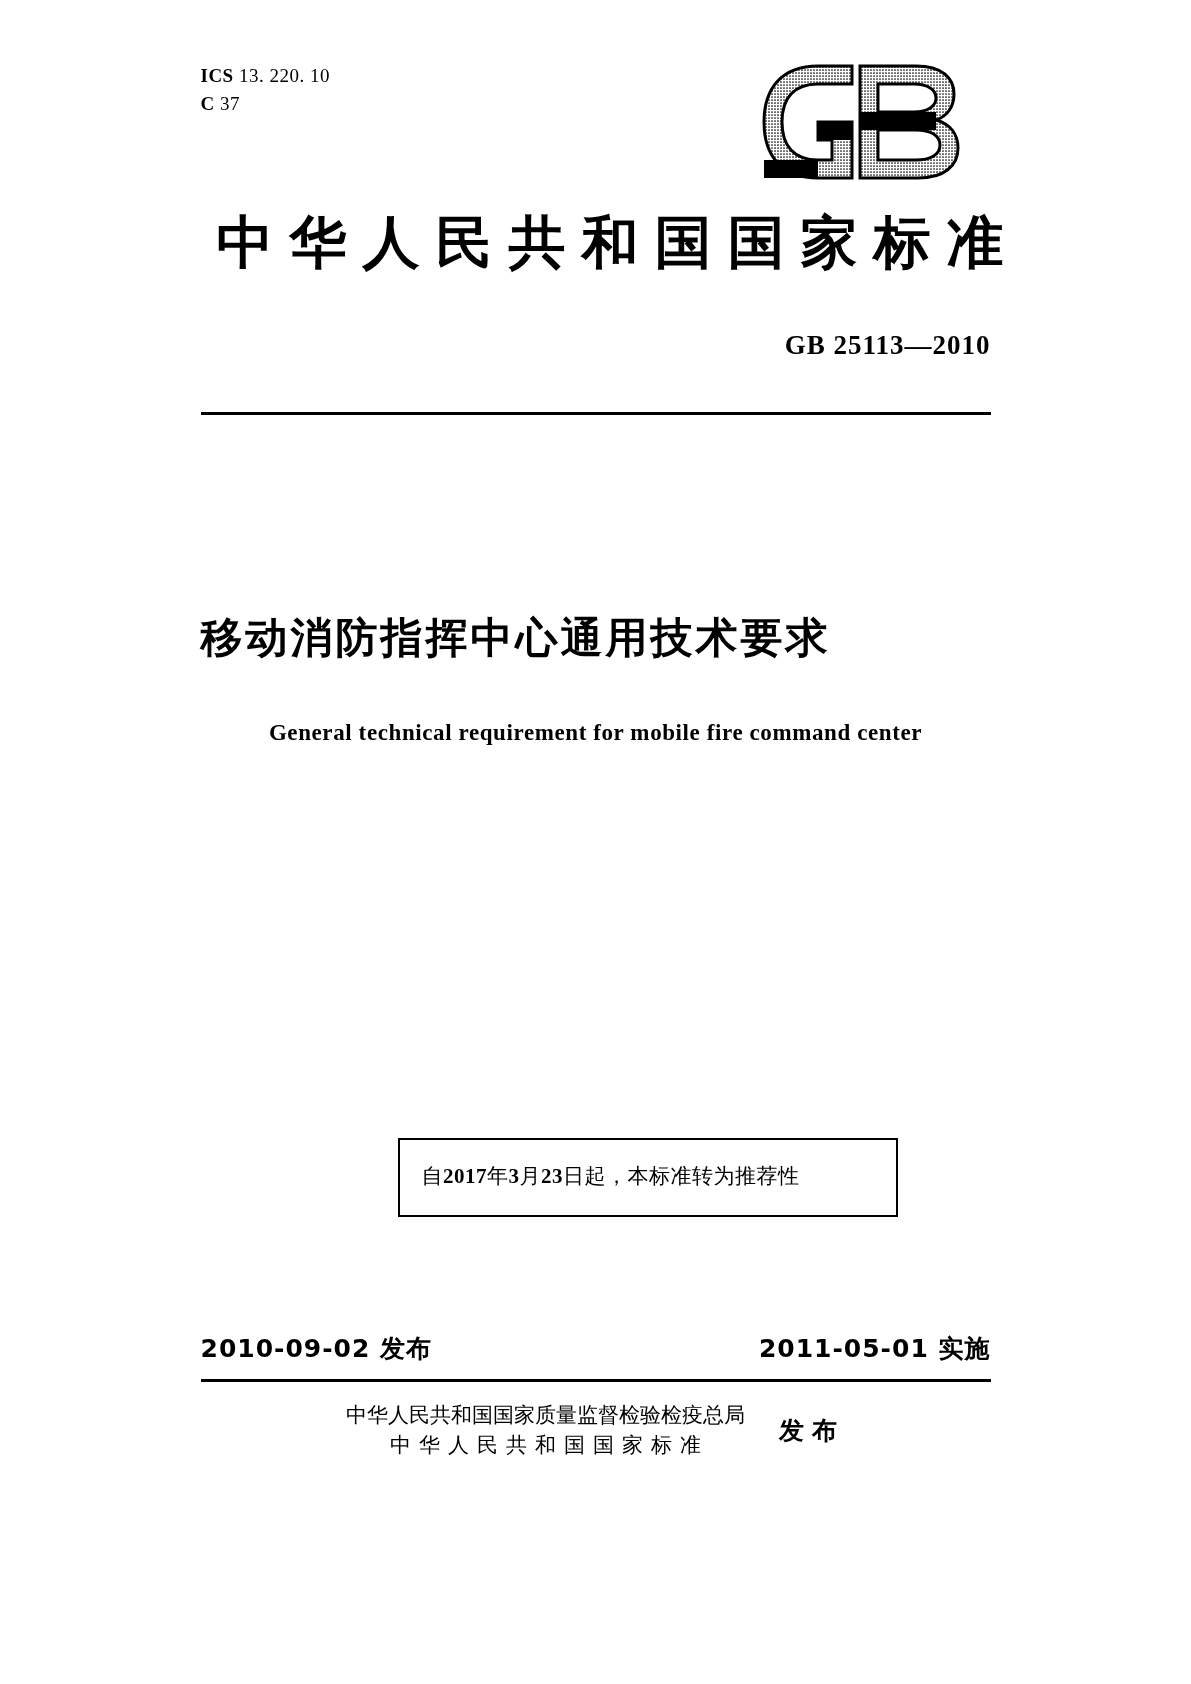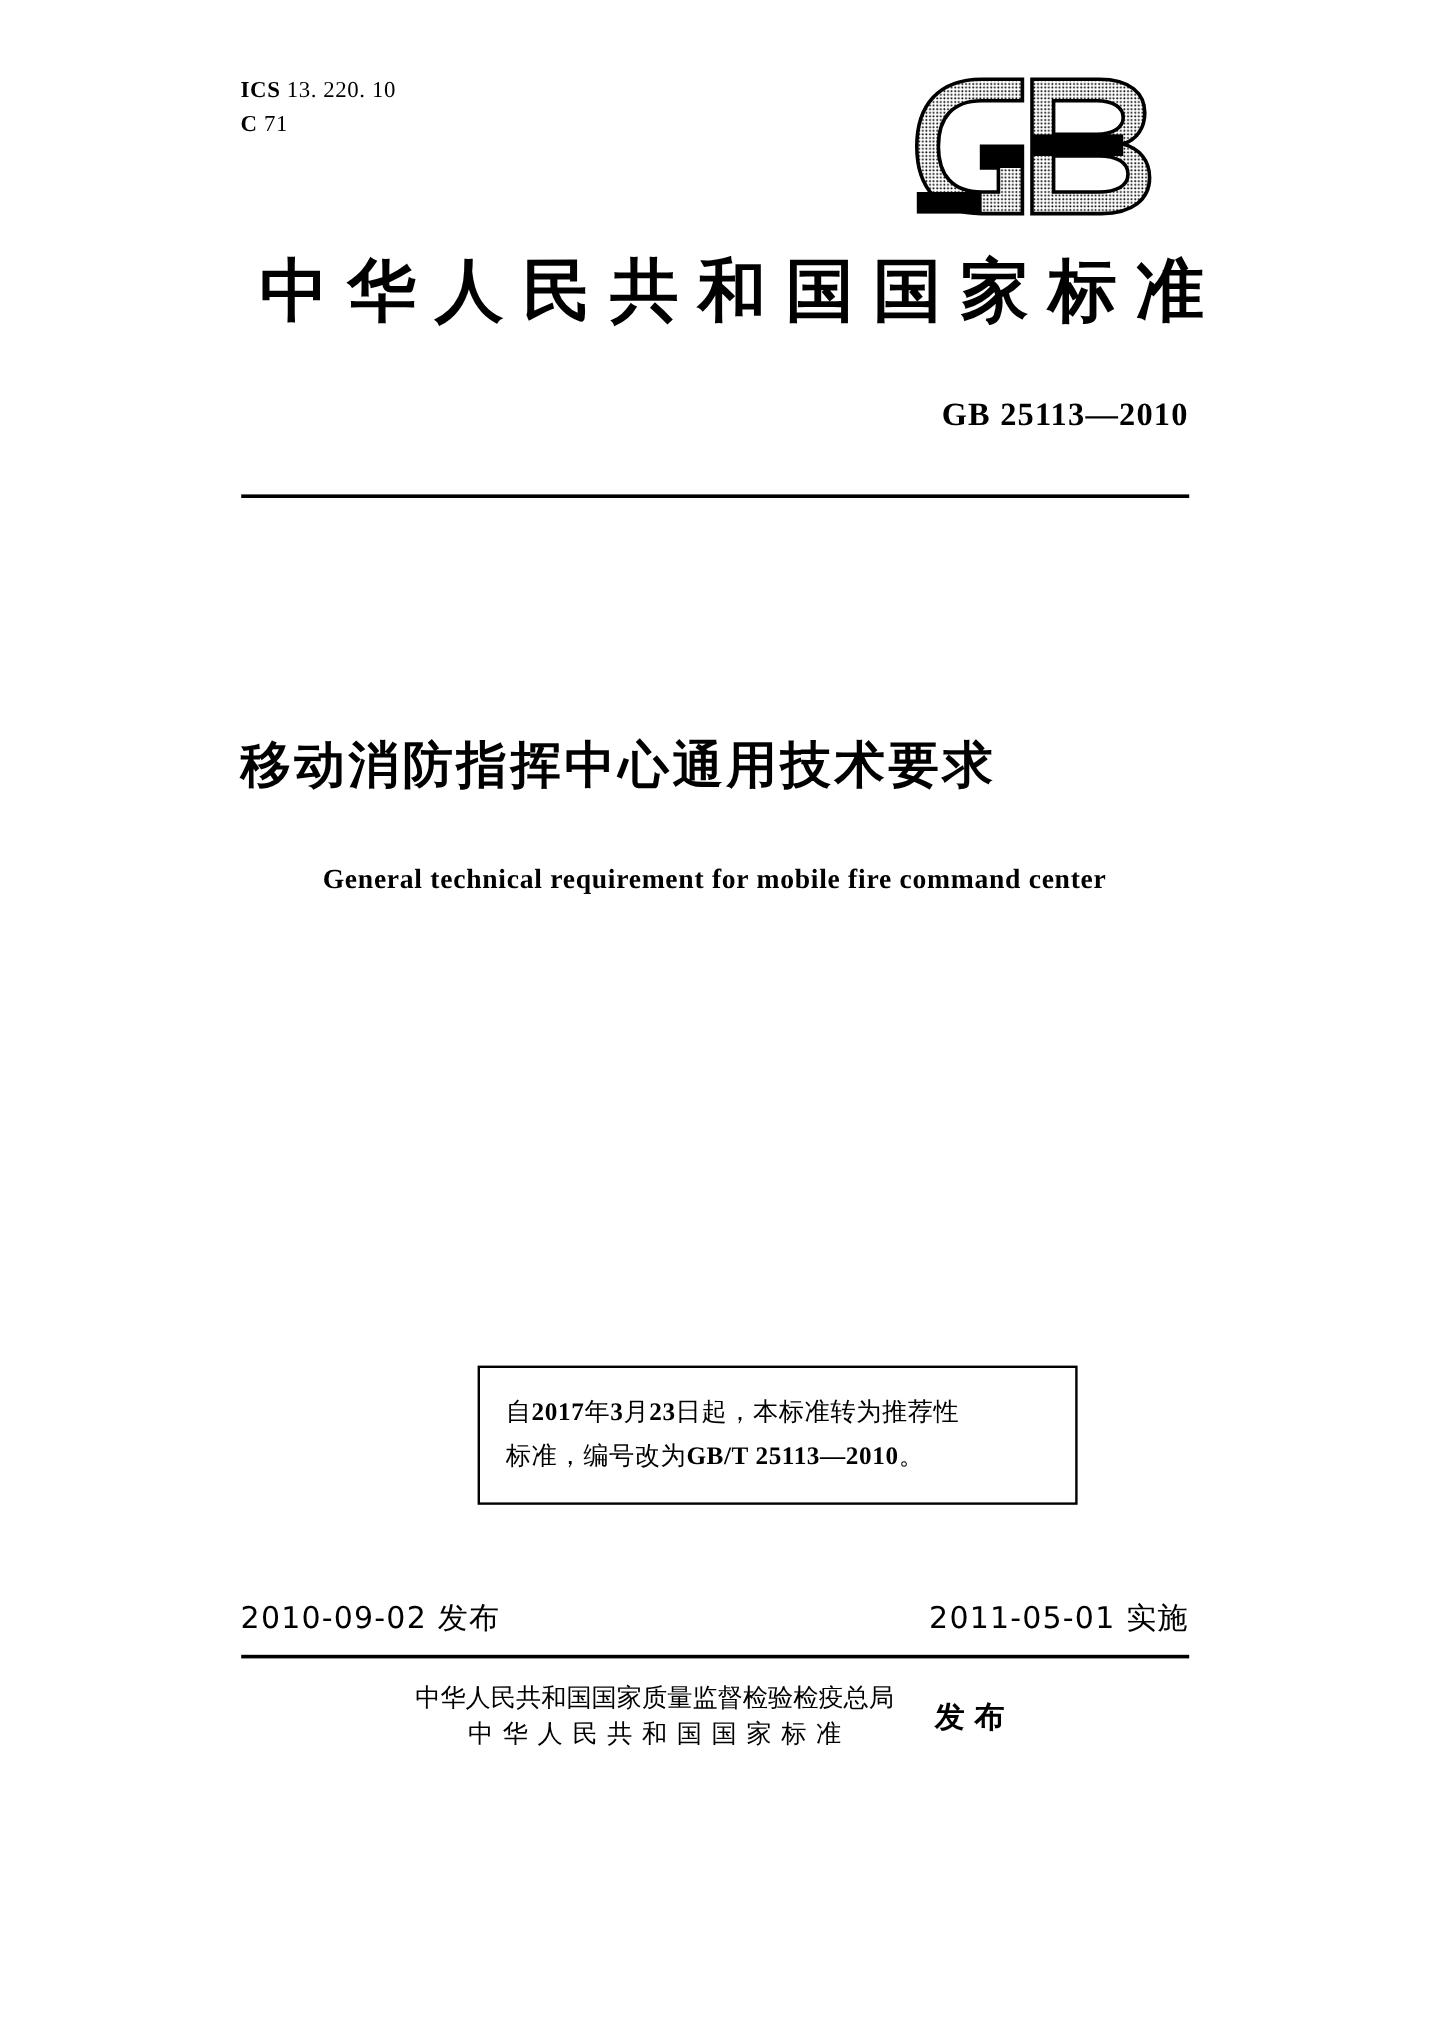--- a/index.html
+++ b/index.html
@@ -136,20 +136,21 @@
 
   
   .dates-row {
     position: absolute;
     left: 108px;
     right: 108px;
     top: 1332px;
     display: flex;
     justify-content: space-between;
     align-items: baseline;
+    font-weight: bold;
   }
   .date-item {
     font-family: "DejaVu Sans", sans-serif;
     font-size: 25px;
     letter-spacing: 1px;
     white-space: nowrap;
   }
 
   
   .rule-bottom {
@@ -200,21 +201,21 @@
 
 <div class="page">
 
   <div class="ics-block">
     <div class="ics-line">
       <span class="lbl">ICS</span>
       <span>13. 220. 10</span>
     </div>
     <div class="ics-line">
       <span class="lbl">C</span>
-      <span>71</span>
+      <span>37</span>
     </div>
   </div>
 
   <div class="gb-emblem">
     <svg width="235" height="125" viewBox="0 0 235 125" xmlns="http://www.w3.org/2000/svg">
       <defs>
         <pattern id="hatch" patternUnits="userSpaceOnUse" width="3" height="3">
           <rect width="3" height="3" fill="#ffffff"></rect>
           <circle cx="1" cy="1" r="0.85" fill="#000000"></circle>
         </pattern>
@@ -242,23 +243,20 @@
 
   <div class="rule-top"></div>
 
   <div class="doc-title-cn">移动消防指挥中心通用技术要求</div>
   <div class="doc-title-en">General technical requirement for mobile fire command center</div>
 
   <div class="notice-box">
     <div class="notice-line">
       <span>自</span><span class="serifnum">2017</span><span>年</span><span class="serifnum">3</span><span>月</span><span class="serifnum">23</span><span>日起，本标准转为推荐性</span>
     </div>
-    <div class="notice-line">
-      <span>标准，编号改为</span><span class="serifnum">GB/T 25113—2010</span><span>。</span>
-    </div>
   </div>
 
   <div class="dates-row">
     <div class="date-item">2010-09-02 发布</div>
     <div class="date-item">2011-05-01 实施</div>
   </div>
 
   <div class="rule-bottom"></div>
 
   <div class="issuer-block">

